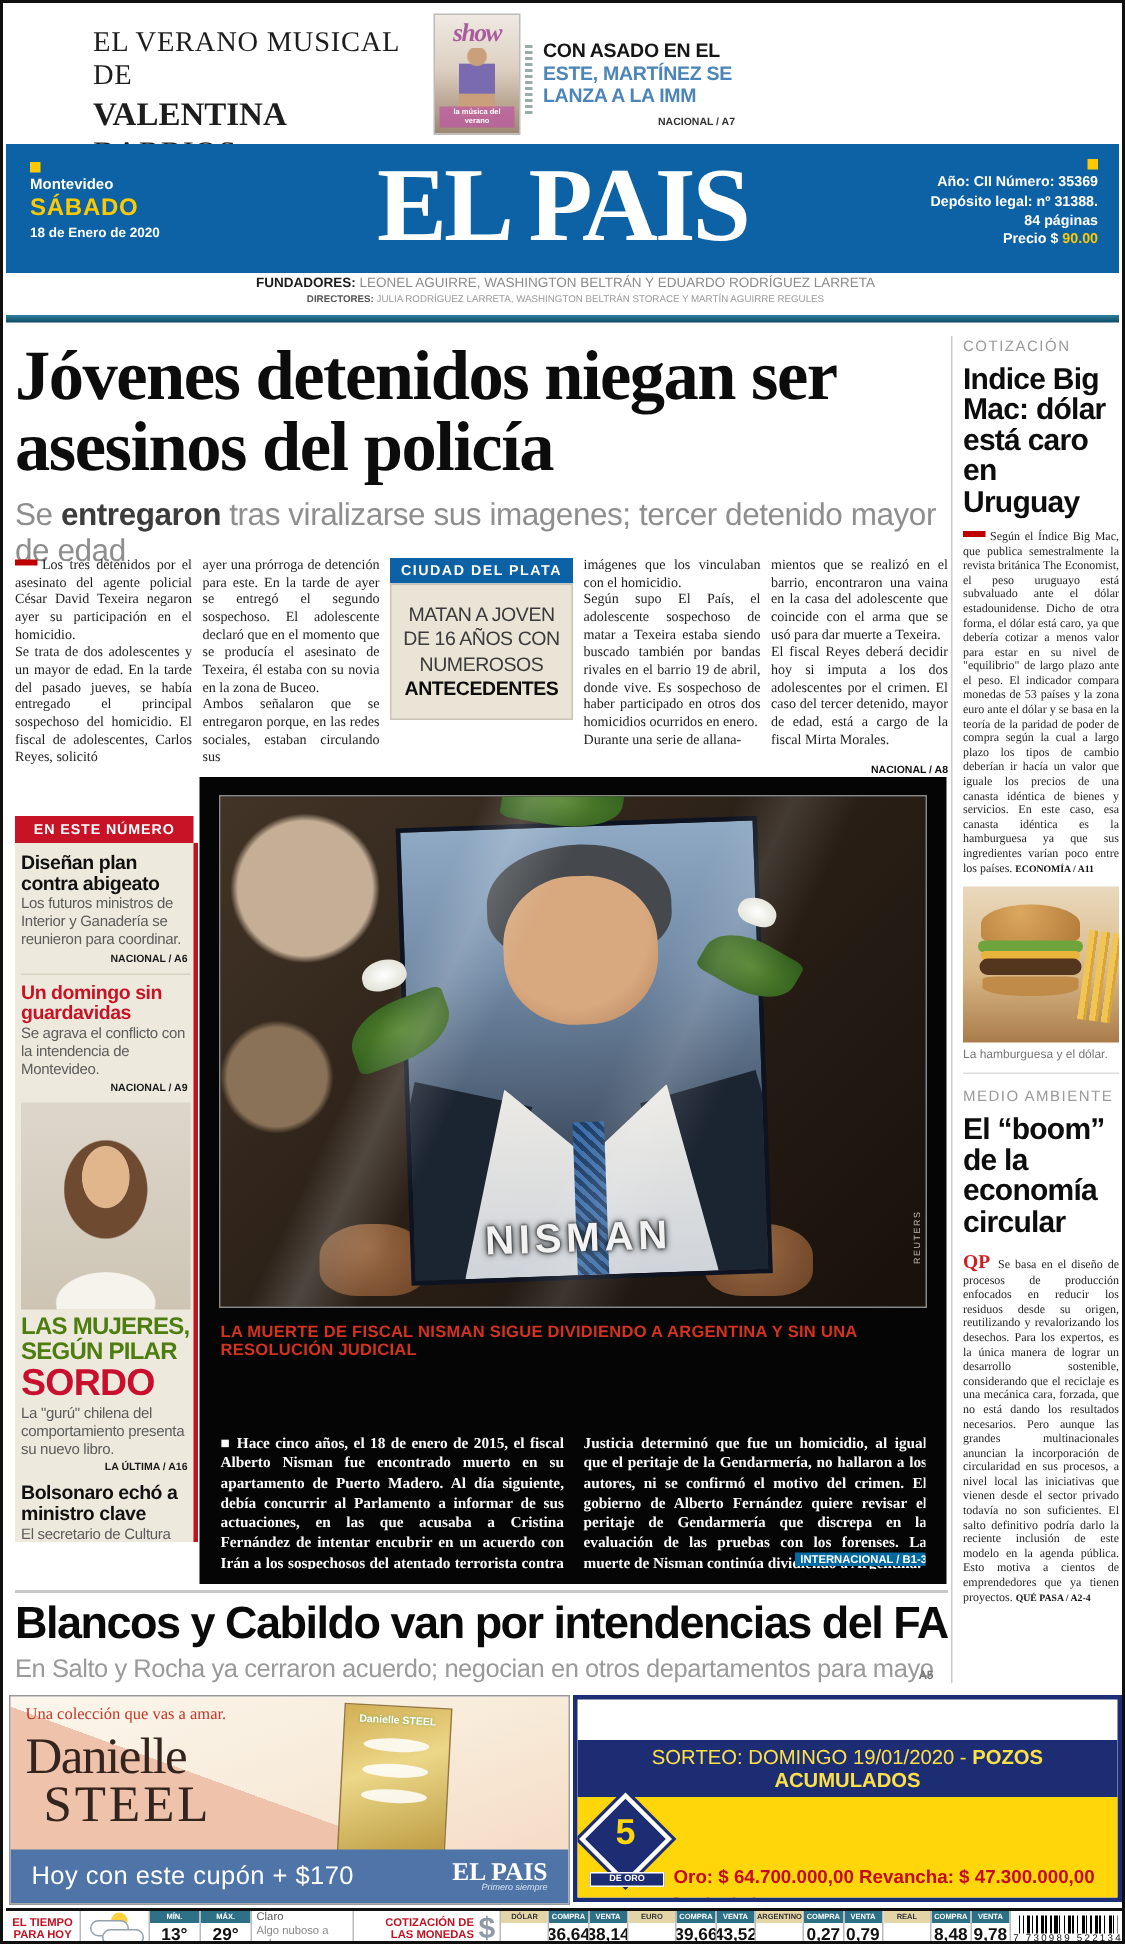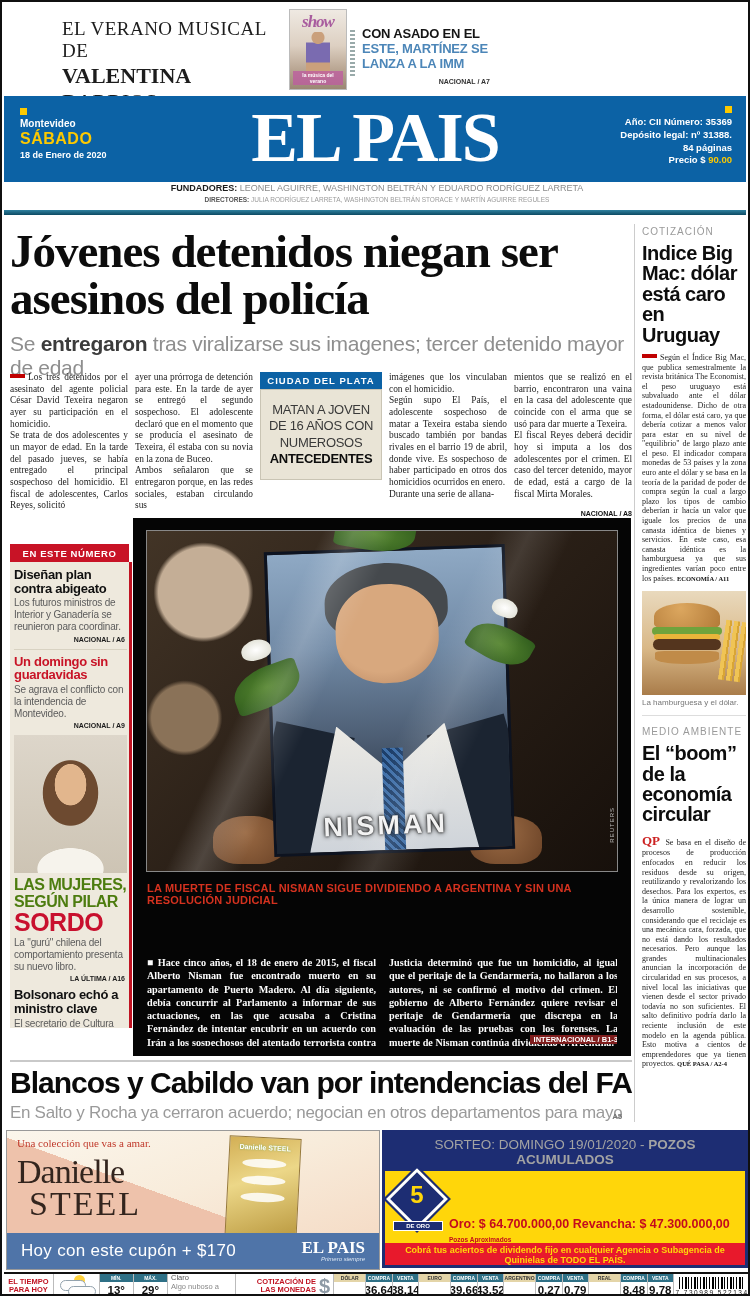--- a/index.html
+++ b/index.html
@@ -120,21 +120,21 @@
   .flower{position:absolute;background:radial-gradient(#ffffff,#d9d9cb);border-radius:50% 50% 40% 40%;}
   .hand{position:absolute;background:radial-gradient(circle at 45% 35%,#9a6a44,#6a4226);border-radius:45% 45% 35% 35%;}
   .ncredit{position:absolute;right:2px;bottom:28px;writing-mode:vertical-rl;transform:rotate(180deg);
       font-size:6px;color:#bbb;letter-spacing:1px;}
   .nkicker{position:absolute;left:14px;top:364px;right:14px;color:#d5321f;font-size:11px;font-weight:bold;letter-spacing:.2px;}
   .nheadline{position:absolute;left:14px;top:380px;right:14px;color:#fff;font-size:41px;font-weight:bold;letter-spacing:-1px;}
   .ncols{position:absolute;left:14px;top:438px;right:14px;bottom:10px;display:flex;gap:13px;overflow:hidden;}
   .ncols .ncol{position:relative;width:229px;flex:0 0 auto;}
   .ncols p{font-family:"Liberation Serif",serif;font-weight:bold;font-size:10.2px;line-height:1.3;
       color:#fdfdfd;text-align:justify;margin:0;}
-  .nref{position:absolute;right:0;bottom:2px;font-size:7.5px;font-weight:bold;color:#fff;background:#7f1d1d;padding-left:4px;}
+  .nref{position:absolute;right:0;bottom:2px;font-size:7.5px;font-weight:bold;color:#fff;background:#0369a1;padding-left:4px;}
 
   
   .story2{position:absolute;left:8px;top:1058px;width:622px;border-top:2px solid #c9c9c9;padding-top:4px;}
   .story2 .hl{font-size:30px;font-weight:bold;color:#0a0a0a;letter-spacing:-1px;}
   .story2 .sub{position:relative;font-size:17px;color:#9a9a9a;margin-top:3px;letter-spacing:-.3px;}
   .story2 .pref{position:absolute;right:10px;bottom:2px;font-size:8px;font-weight:bold;color:#777;margin-left:21px;}
 
   
   .railsep{position:absolute;left:632px;top:222px;width:1px;height:898px;background:#ccc;}
   .rail{position:absolute;left:640px;top:222px;width:104px;height:900px;overflow:hidden;}
@@ -167,21 +167,21 @@
       background:linear-gradient(160deg,#d3af55 0%,#ecd788 40%,#b8963c 100%);border:1px solid #96793a;}
   .book .bt{font-size:7px;font-weight:bold;color:#fff;text-align:center;margin-top:6px;text-shadow:0 0 2px #7a5;}
   .book .oval{width:44px;height:9px;background:rgba(255,255,255,.85);border-radius:50%;margin:8px auto 0;}
   .bookbar{position:absolute;left:0;right:0;bottom:0;height:36px;background:#4f74a8;color:#fff;}
   .bookbar .offer{position:absolute;left:14px;top:8px;font-size:17px;letter-spacing:.3px;}
   .bookbar .brand{position:absolute;right:14px;top:5px;font-family:"Liberation Serif",serif;font-weight:bold;font-size:17px;}
   .bookbar .brandsub{position:absolute;right:14px;top:23px;font-size:6px;font-style:italic;color:#dce6f2;}
 
   
   .lotto{position:absolute;left:380px;top:1128px;width:366px;height:138px;border:3px solid #1d2d73;box-sizing:border-box;overflow:hidden;}
-  .lotto .lhead{background:#1d2d73;color:#a3a3a3;font-size:13.5px;text-align:center;padding:4px 0;}
+  .lotto .lhead{background:#1d2d73;color:#fde047;font-size:13.5px;text-align:center;padding:4px 0;margin-top:27px;}
   .lotto .lhead b{font-weight:bold;}
   .lyellow{position:relative;background:#ffd60a;height:72px;}
   .diamond{position:absolute;left:10px;top:6px;width:38px;height:38px;background:#1d2d73;border:3px solid #fff;
       outline:2px solid #1d2d73;transform:rotate(45deg);}
   .d5{position:absolute;left:13px;top:10px;width:38px;text-align:center;color:#ffd60a;font-size:24px;font-weight:bold;}
   .deoro{position:absolute;left:8px;top:50px;width:48px;background:#1d2d73;color:#fff;font-size:6px;
       font-weight:bold;text-align:center;padding:1px 0;border:1px solid #fff;}
   .prize{position:absolute;left:62px;top:0px;font-size:40px;font-weight:bold;color:#0d0d0d;letter-spacing:-2px;}
   .pozos{position:absolute;left:64px;top:46px;font-size:12.5px;font-weight:bold;color:#c40a1e;}
   .pozos .approx{font-size:6.5px;font-weight:bold;}

